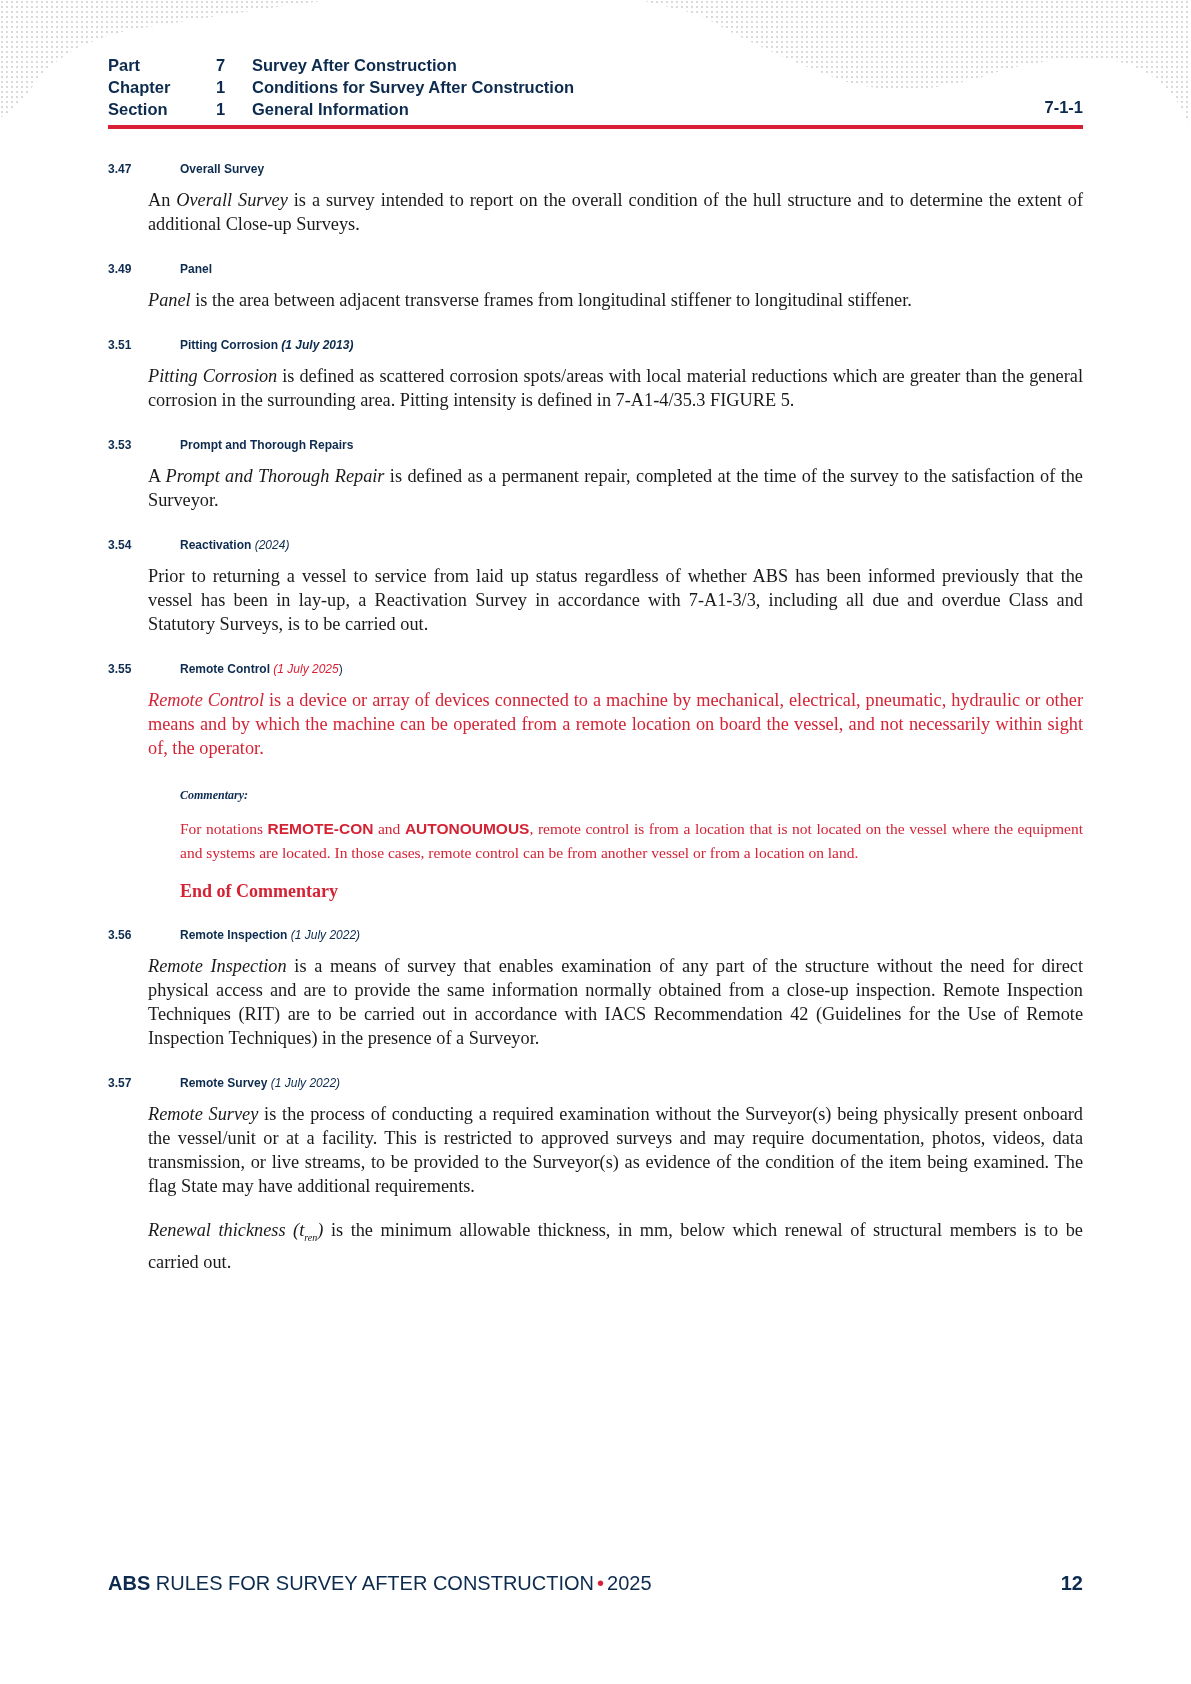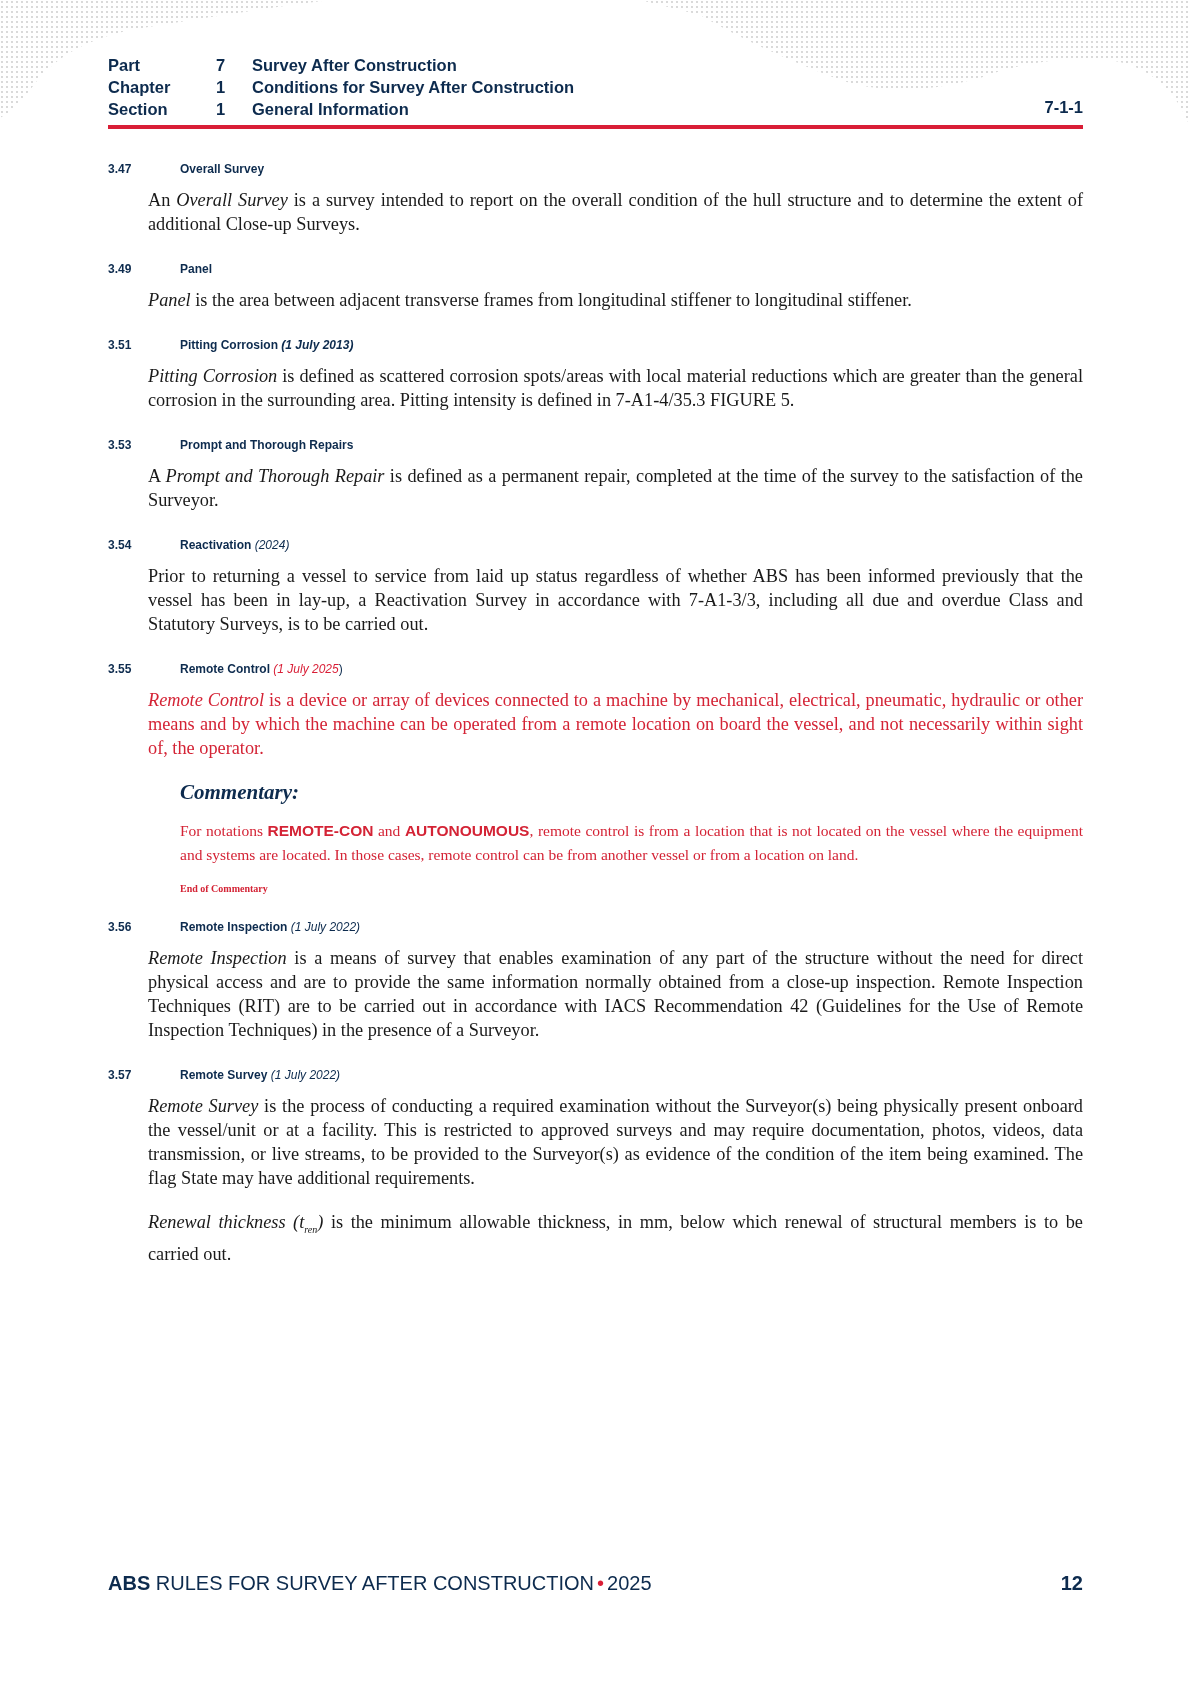--- a/index.html
+++ b/index.html
@@ -26,24 +26,24 @@
   .sec-date.normal { font-weight: normal; margin-top: 12px; }
   .sec-date.red { color: #d91e36; font-weight: normal; }
   .sec-date-close { font-weight: normal; }
   .sec-body { margin-left: 40px; margin-top: 6px; font-family: "Liberation Serif", serif; font-size: 18.3px;
               line-height: 24px; color: #1a1a1a; text-align: justify; }
   .sec-body.red { color: #d42335; }
   .it { font-style: italic; }
   sub.s { font-size: 10px; font-style: italic; }
 
   .comm { margin-left: 72px; font-family: "Liberation Serif", serif; }
-  .comm-title { font-weight: bold; font-style: italic; font-size: 21px; color: #0d2b4e; margin-top: 20px; }
+  .comm-title { font-weight: bold; font-style: italic; font-size: 12px; color: #0d2b4e; margin-top: 28px; }
   .comm-body { font-size: 15.5px; line-height: 24px; color: #d42335; margin-top: 14px; text-align: justify; }
   .comm-body b { font-family: "Liberation Sans", sans-serif; font-size: 15.5px; }
-  .comm-end { font-weight: bold; font-size: 10px; color: #d42335; margin-top: 16px; }
+  .comm-end { font-weight: bold; font-size: 18px; color: #d42335; margin-top: 16px; }
 
   .footer { position: absolute; left: 108px; top: 1572px; width: 975px; height: 22px;
             font-family: "Liberation Sans", sans-serif; font-size: 20px; color: #0d2b4e; }
   .footer b { font-weight: bold; }
   .footer .dot { color: #d91e36; margin: 0 3px; }
   .footer .pg { position: absolute; right: 0; top: 0; font-weight: bold; }
 </style>
 </head>
 <body>
 

